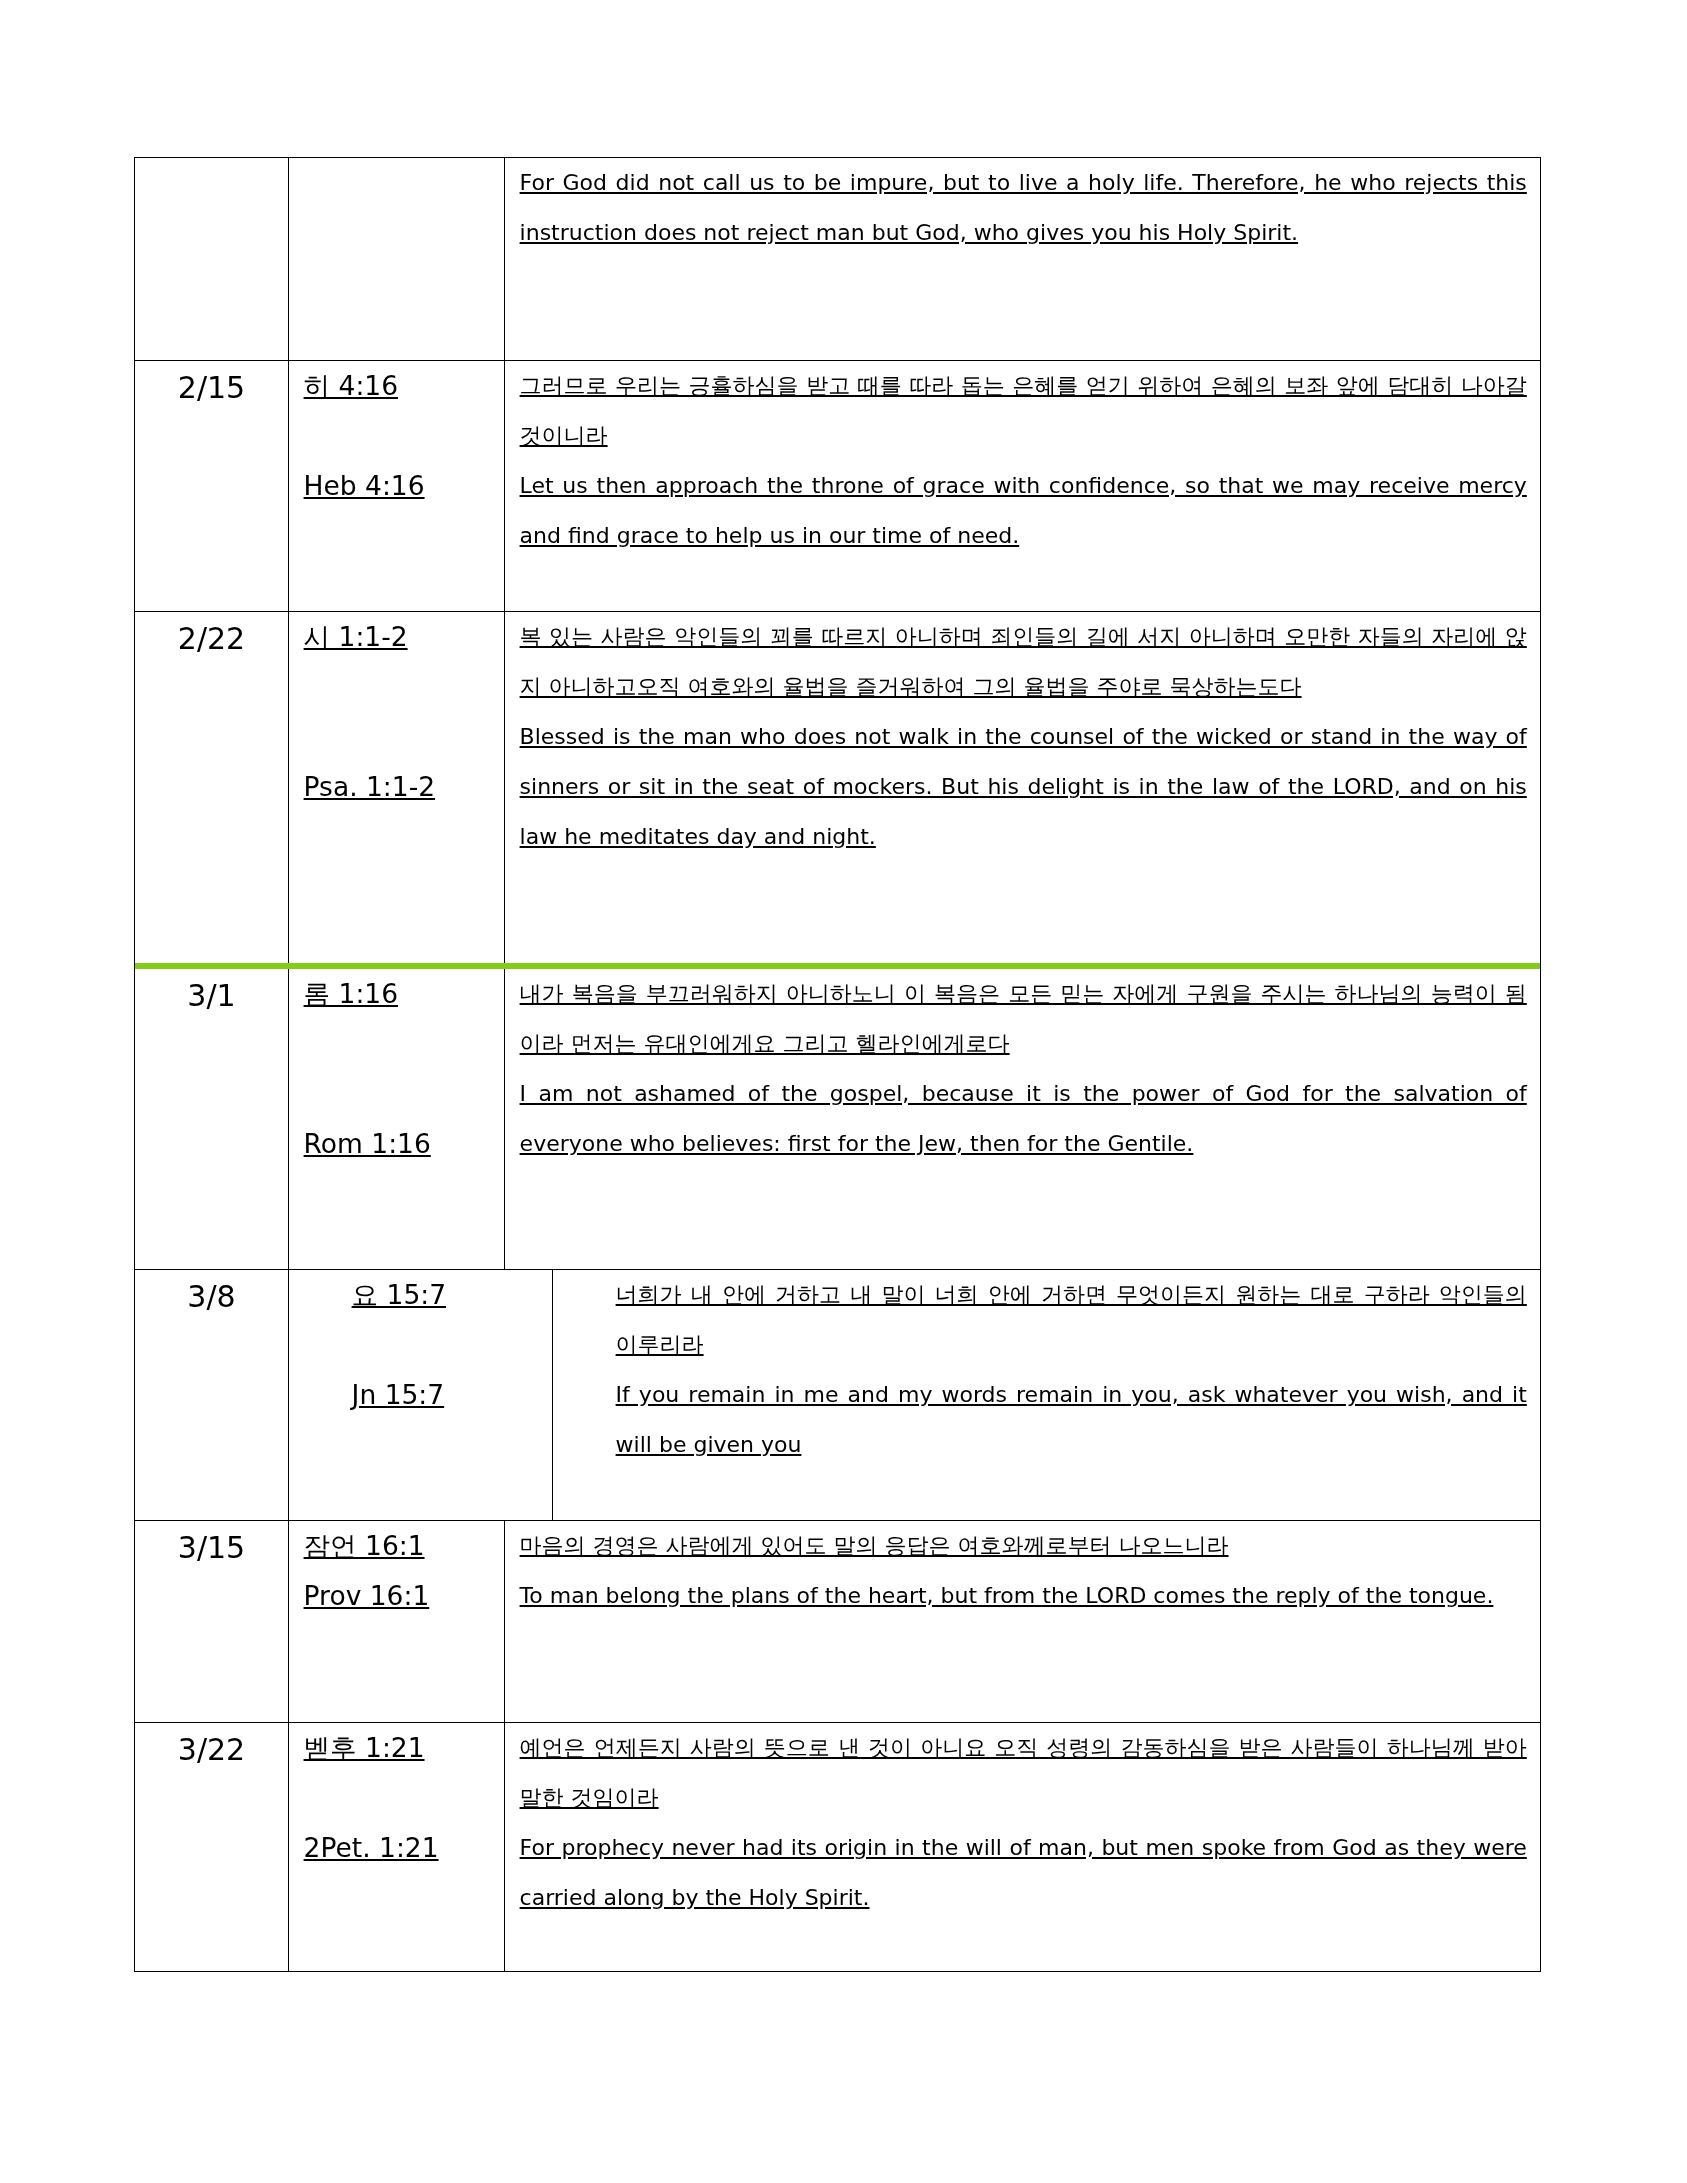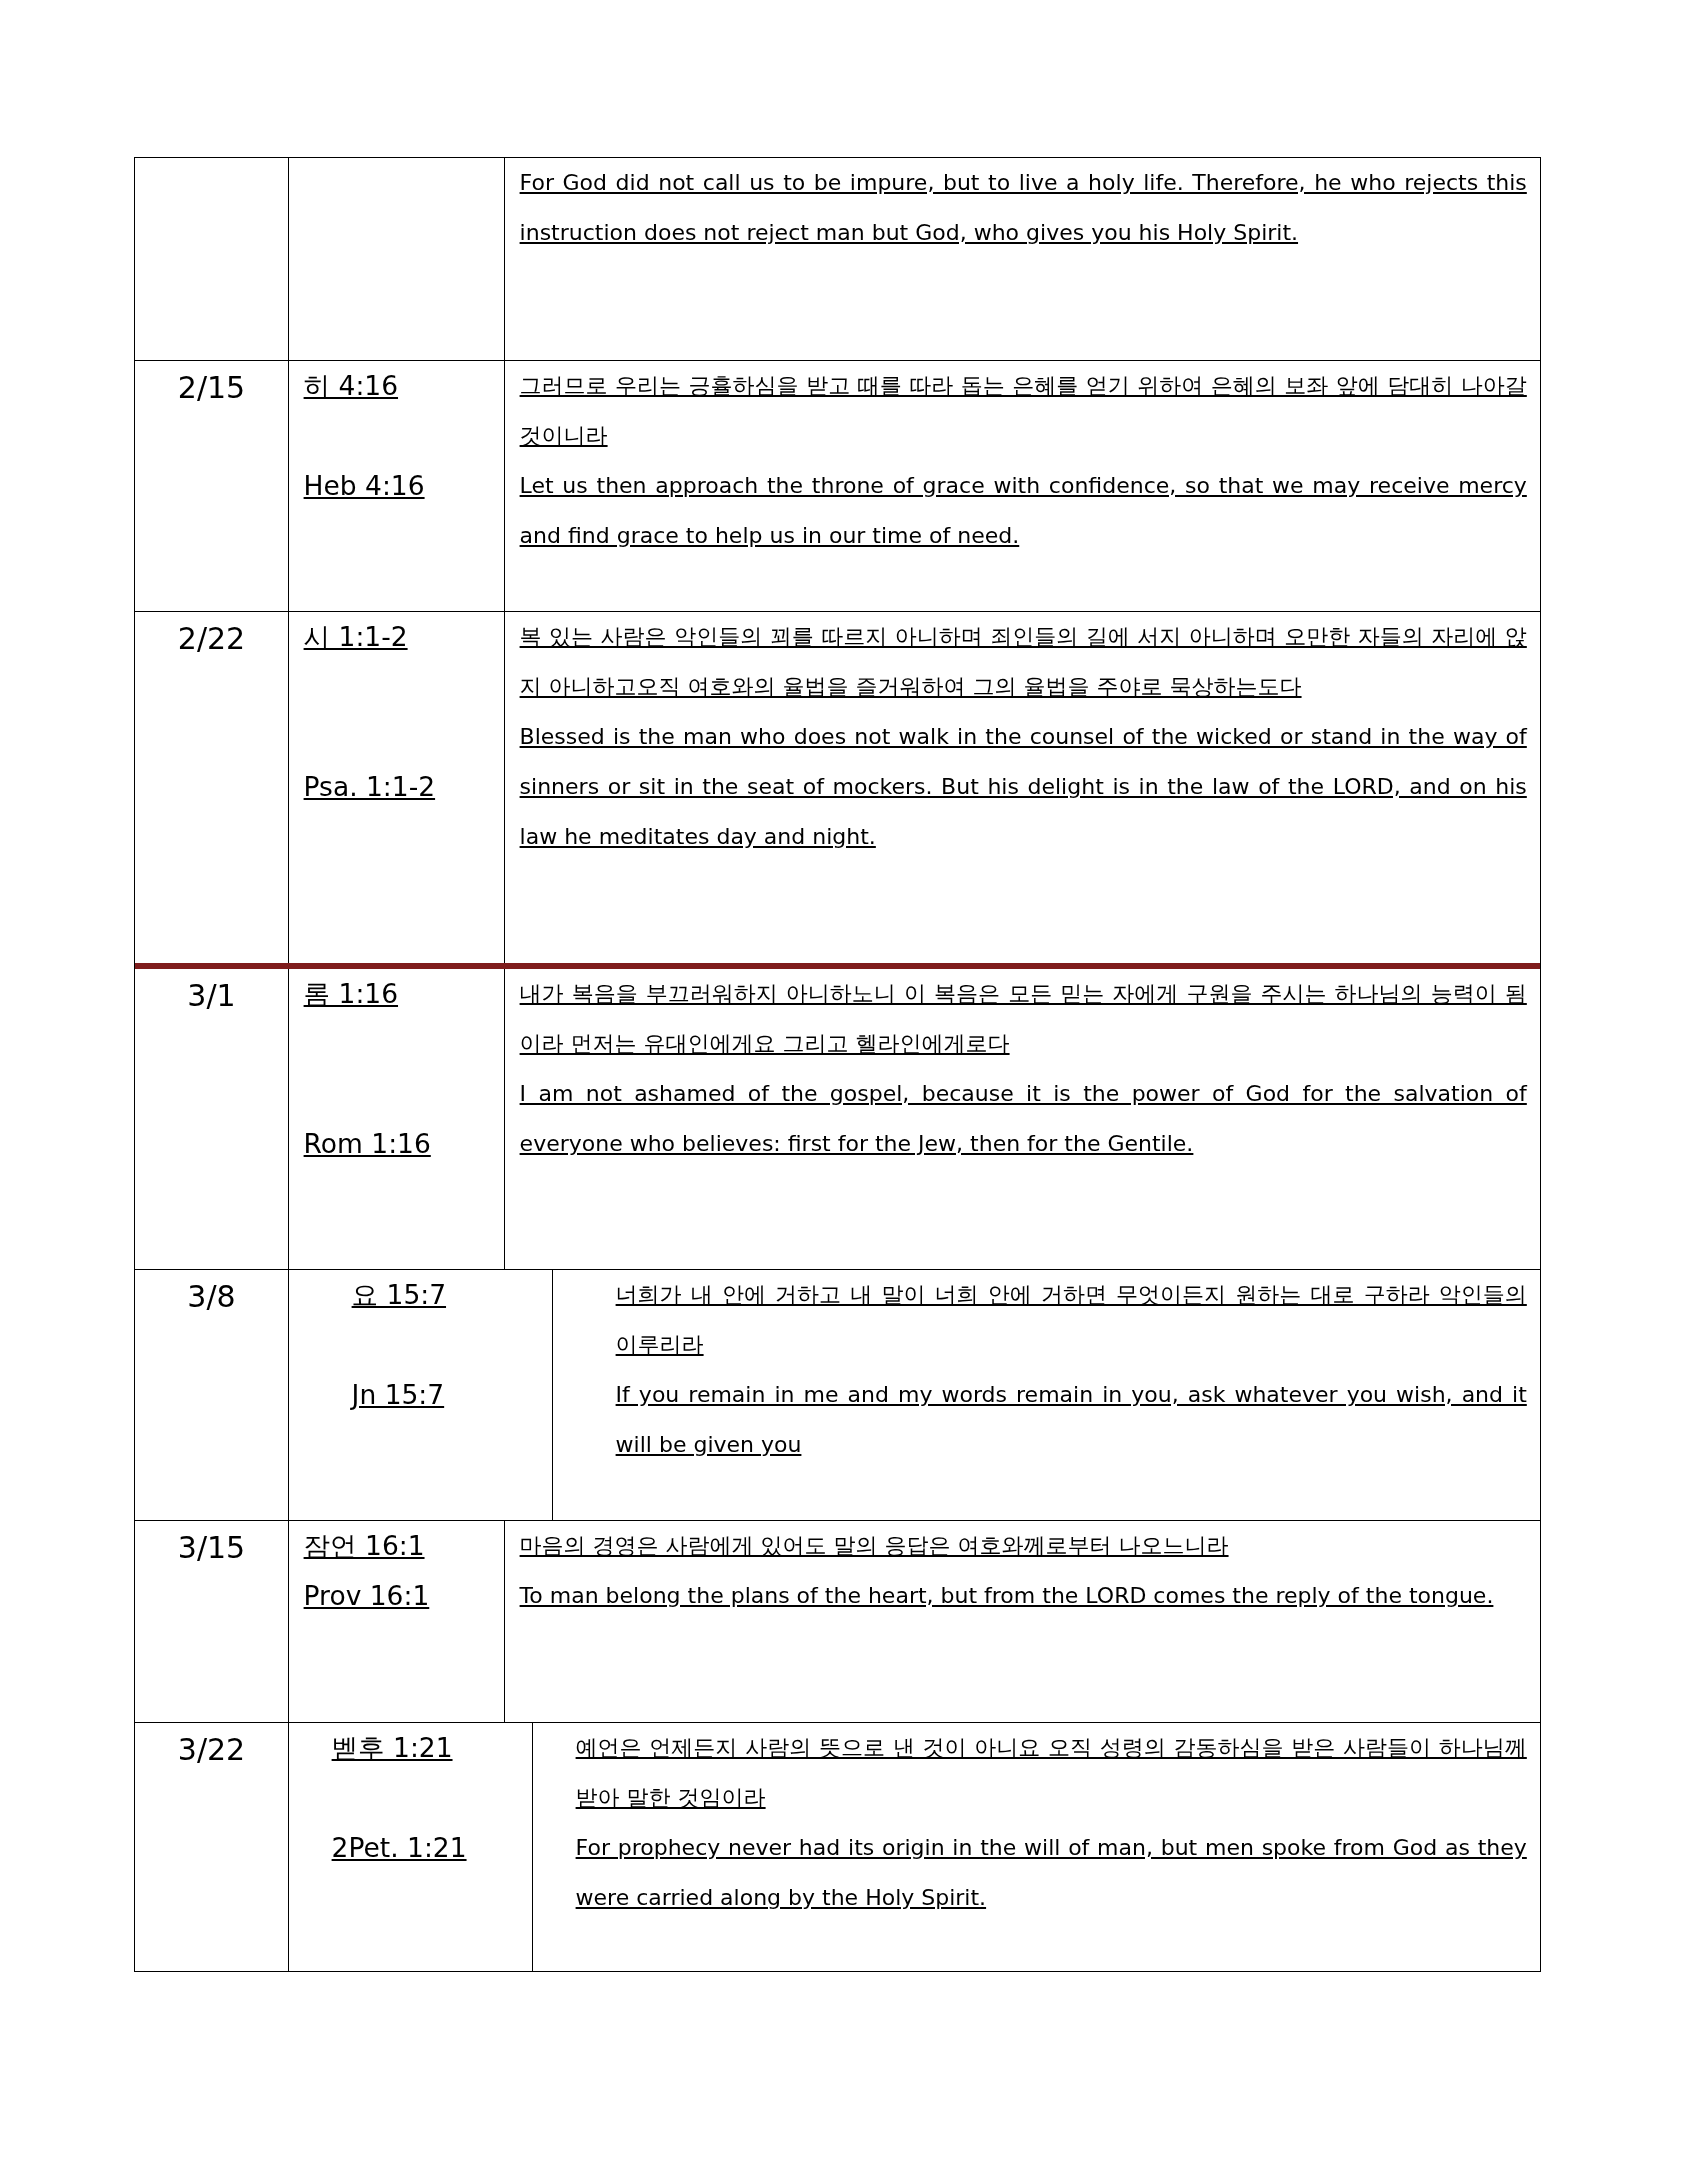--- a/index.html
+++ b/index.html
@@ -2,21 +2,21 @@
 <html style="font-size:10.6px"><head>
 <meta charset="utf-8">
 <style>
   html, body { margin: 0; padding: 0; background: #ffffff; }
   body { width: 1687px; height: 2183px; position: relative; overflow: hidden;
          font-family: "DejaVu Sans", "Liberation Sans", sans-serif; color: #000; }
   .table { position: absolute; left: 134px; top: 157px; width: 1407px;
            border: 1.3px solid #000; box-sizing: border-box; }
   .row { position: relative; display: flex; border-top: 1.3px solid #000; box-sizing: border-box; }
   .row.first { border-top: none; }
-  .row.thick { border-top: 6px solid #7f1d1d; }
+  .row.thick { border-top: 6px solid #84cc16; }
   .cell { box-sizing: border-box; }
   .c-date { width: 154px; border-right: 1.3px solid #000; text-align: center;
             font-weight: normal; font-size: 30px; padding-top: 9.3px; }
   .c-ref { width: 216px; border-right: 1.3px solid #000; padding-left: 14.6px;
            font-size: 26.5px; line-height: 50px; padding-top: 0px; }
   .c-text { flex: 1; padding-left: 14.6px; padding-right: 13.2px; font-size: 22px;
             line-height: 50px; text-align: justify; text-decoration: underline; }
   .ref-line { display: block; white-space: nowrap; text-decoration: underline; }
   .para { display: block; }
   .spacer { display: block; height: 50px; }
@@ -93,21 +93,21 @@
     <div class="cell c-ref">
       <span class="ref-line">잠언 16:1</span>
       <span class="ref-line">Prov 16:1</span>
     </div>
     <div class="cell c-text">
       <span class="para">마음의 경영은 사람에게 있어도 말의 응답은 여호와께로부터 나오느니라</span>
       <span class="para">To man belong the plans of the heart, but from the LORD comes the reply of the tongue.</span>
     </div>
   </div>
 
-  <div class="row" style="height:249px;gap:28px;">
+  <div class="row" style="height:249px;">
     <div class="cell c-date">3/22</div>
     <div class="cell c-ref">
       <span class="ref-line">벧후 1:21</span>
       <span class="spacer"></span>
       <span class="ref-line">2Pet. 1:21</span>
     </div>
     <div class="cell c-text">
       <span class="para">예언은 언제든지 사람의 뜻으로 낸 것이 아니요 오직 성령의 감동하심을 받은 사람들이 하나님께 받아 말한 것임이라</span>
       <span class="para">For prophecy never had its origin in the will of man, but men spoke from God as they were carried along by the Holy Spirit.</span>
     </div>

